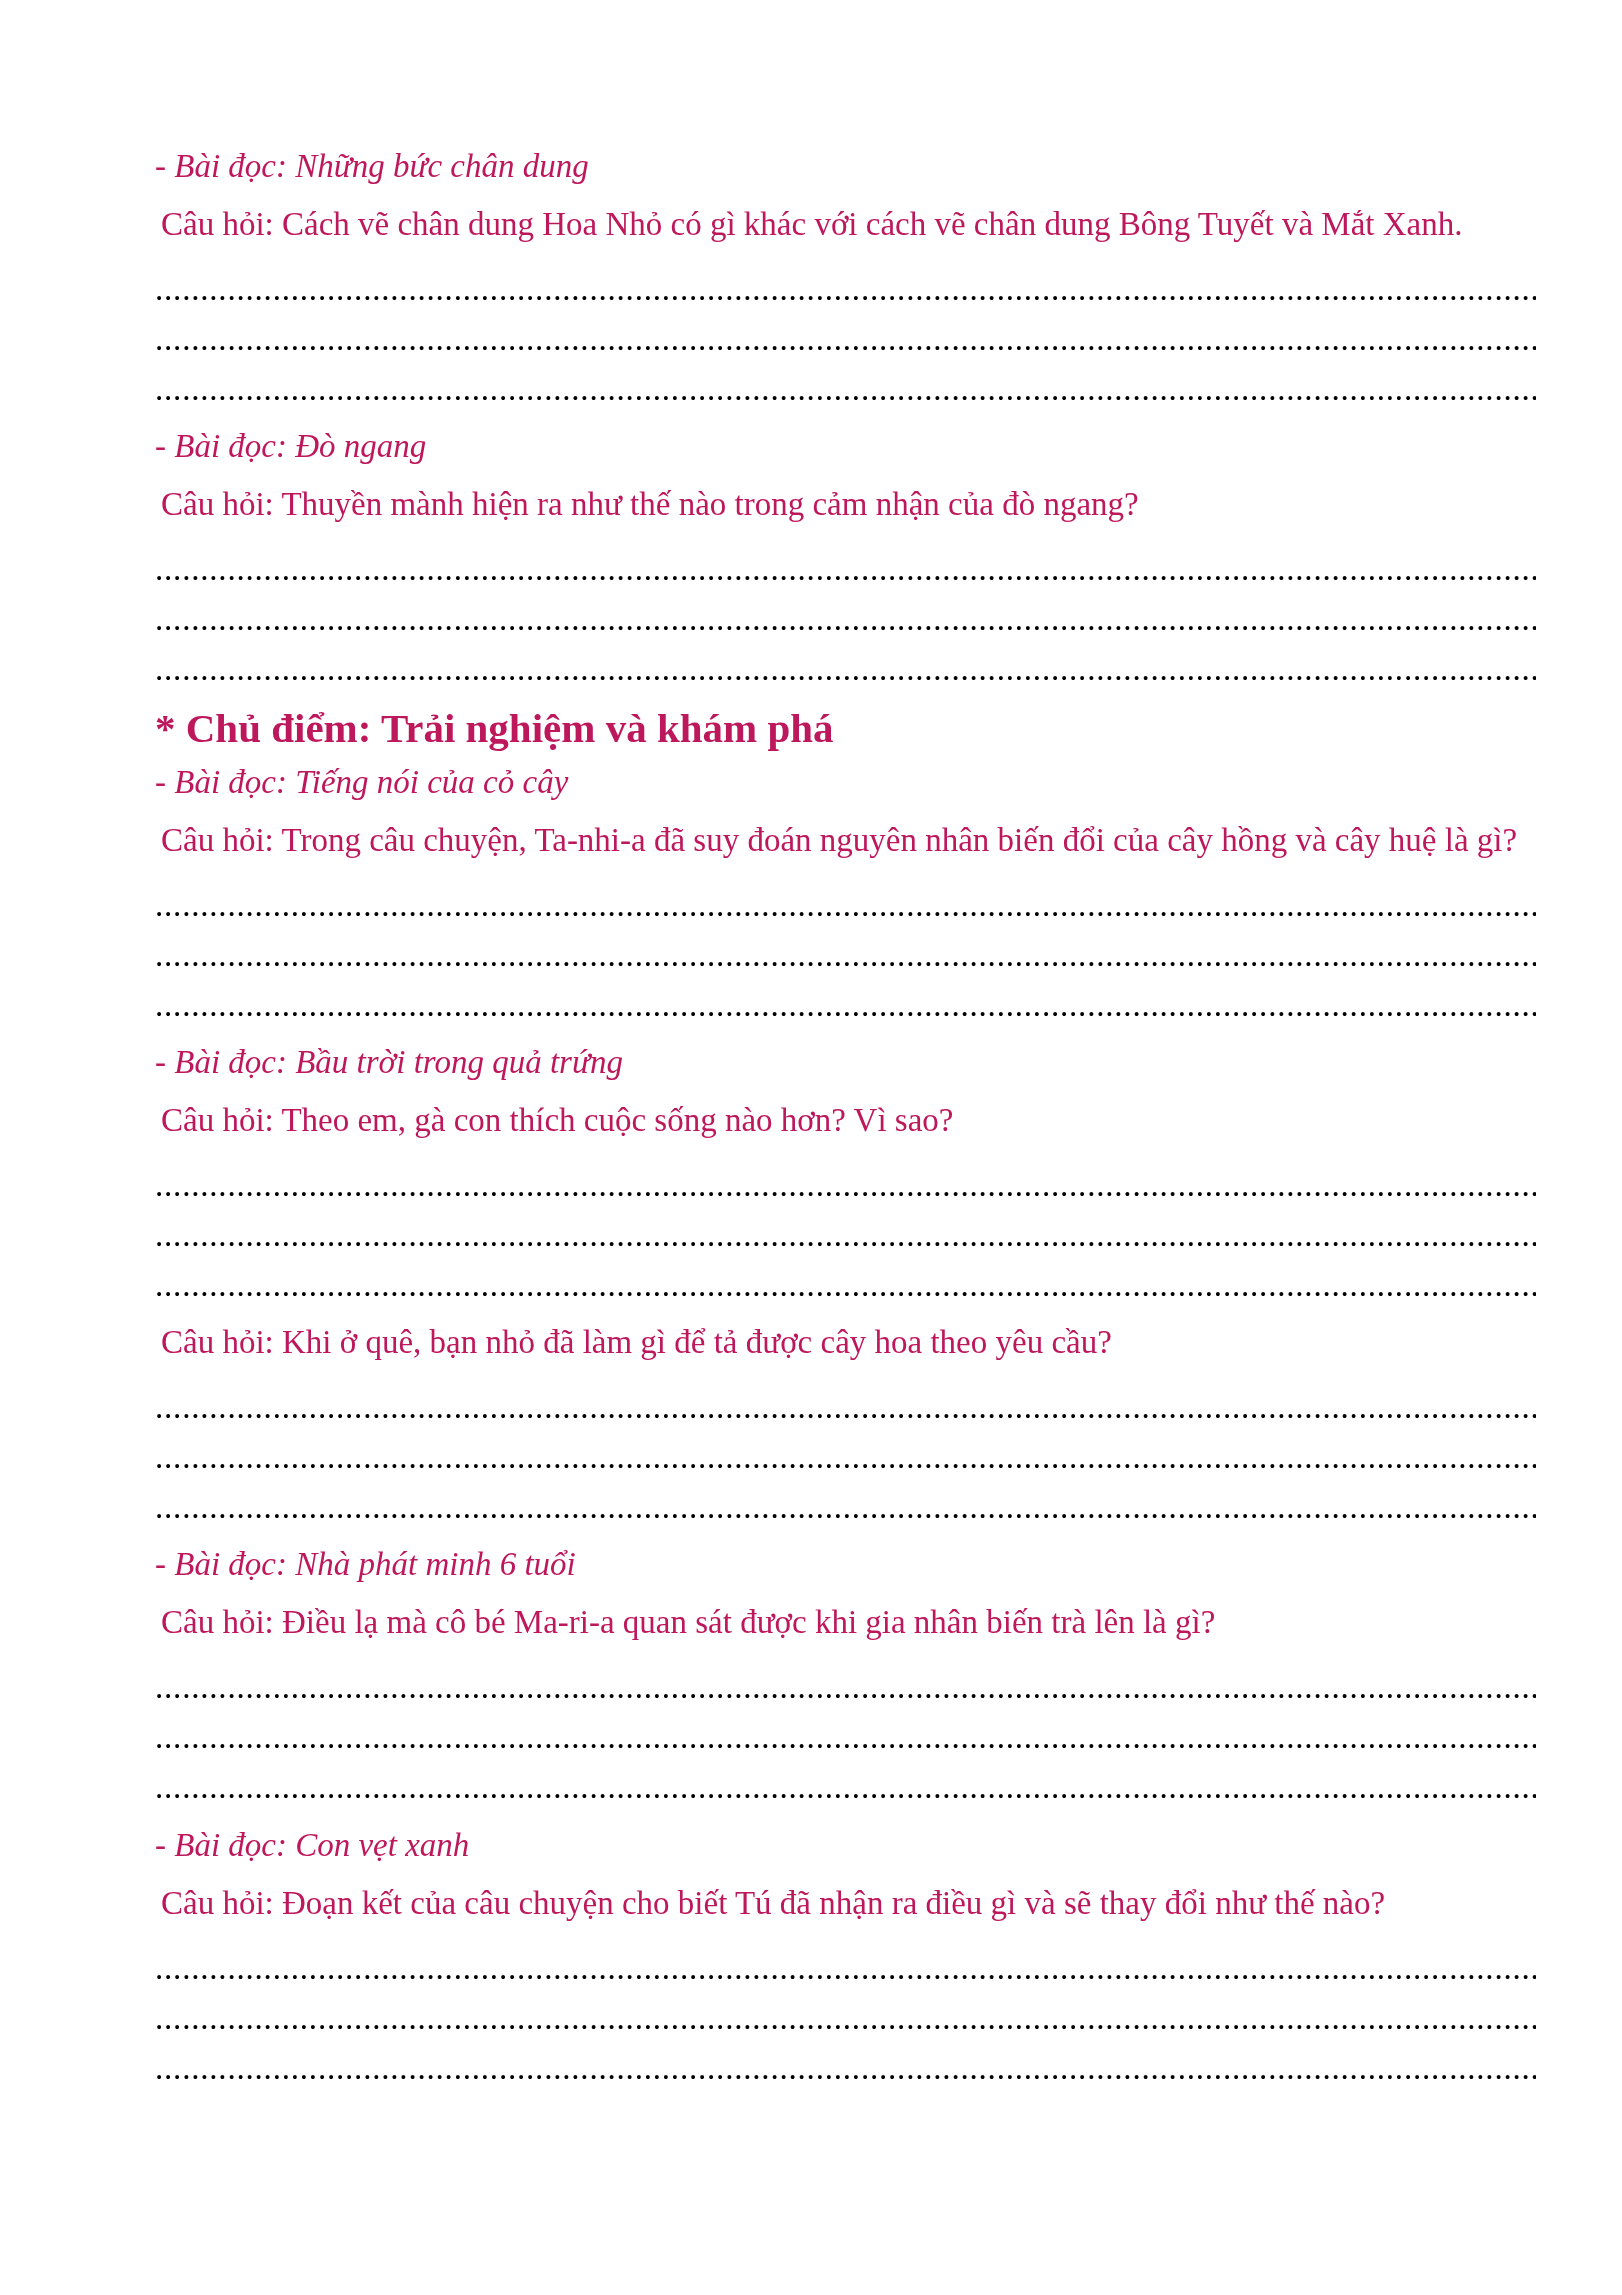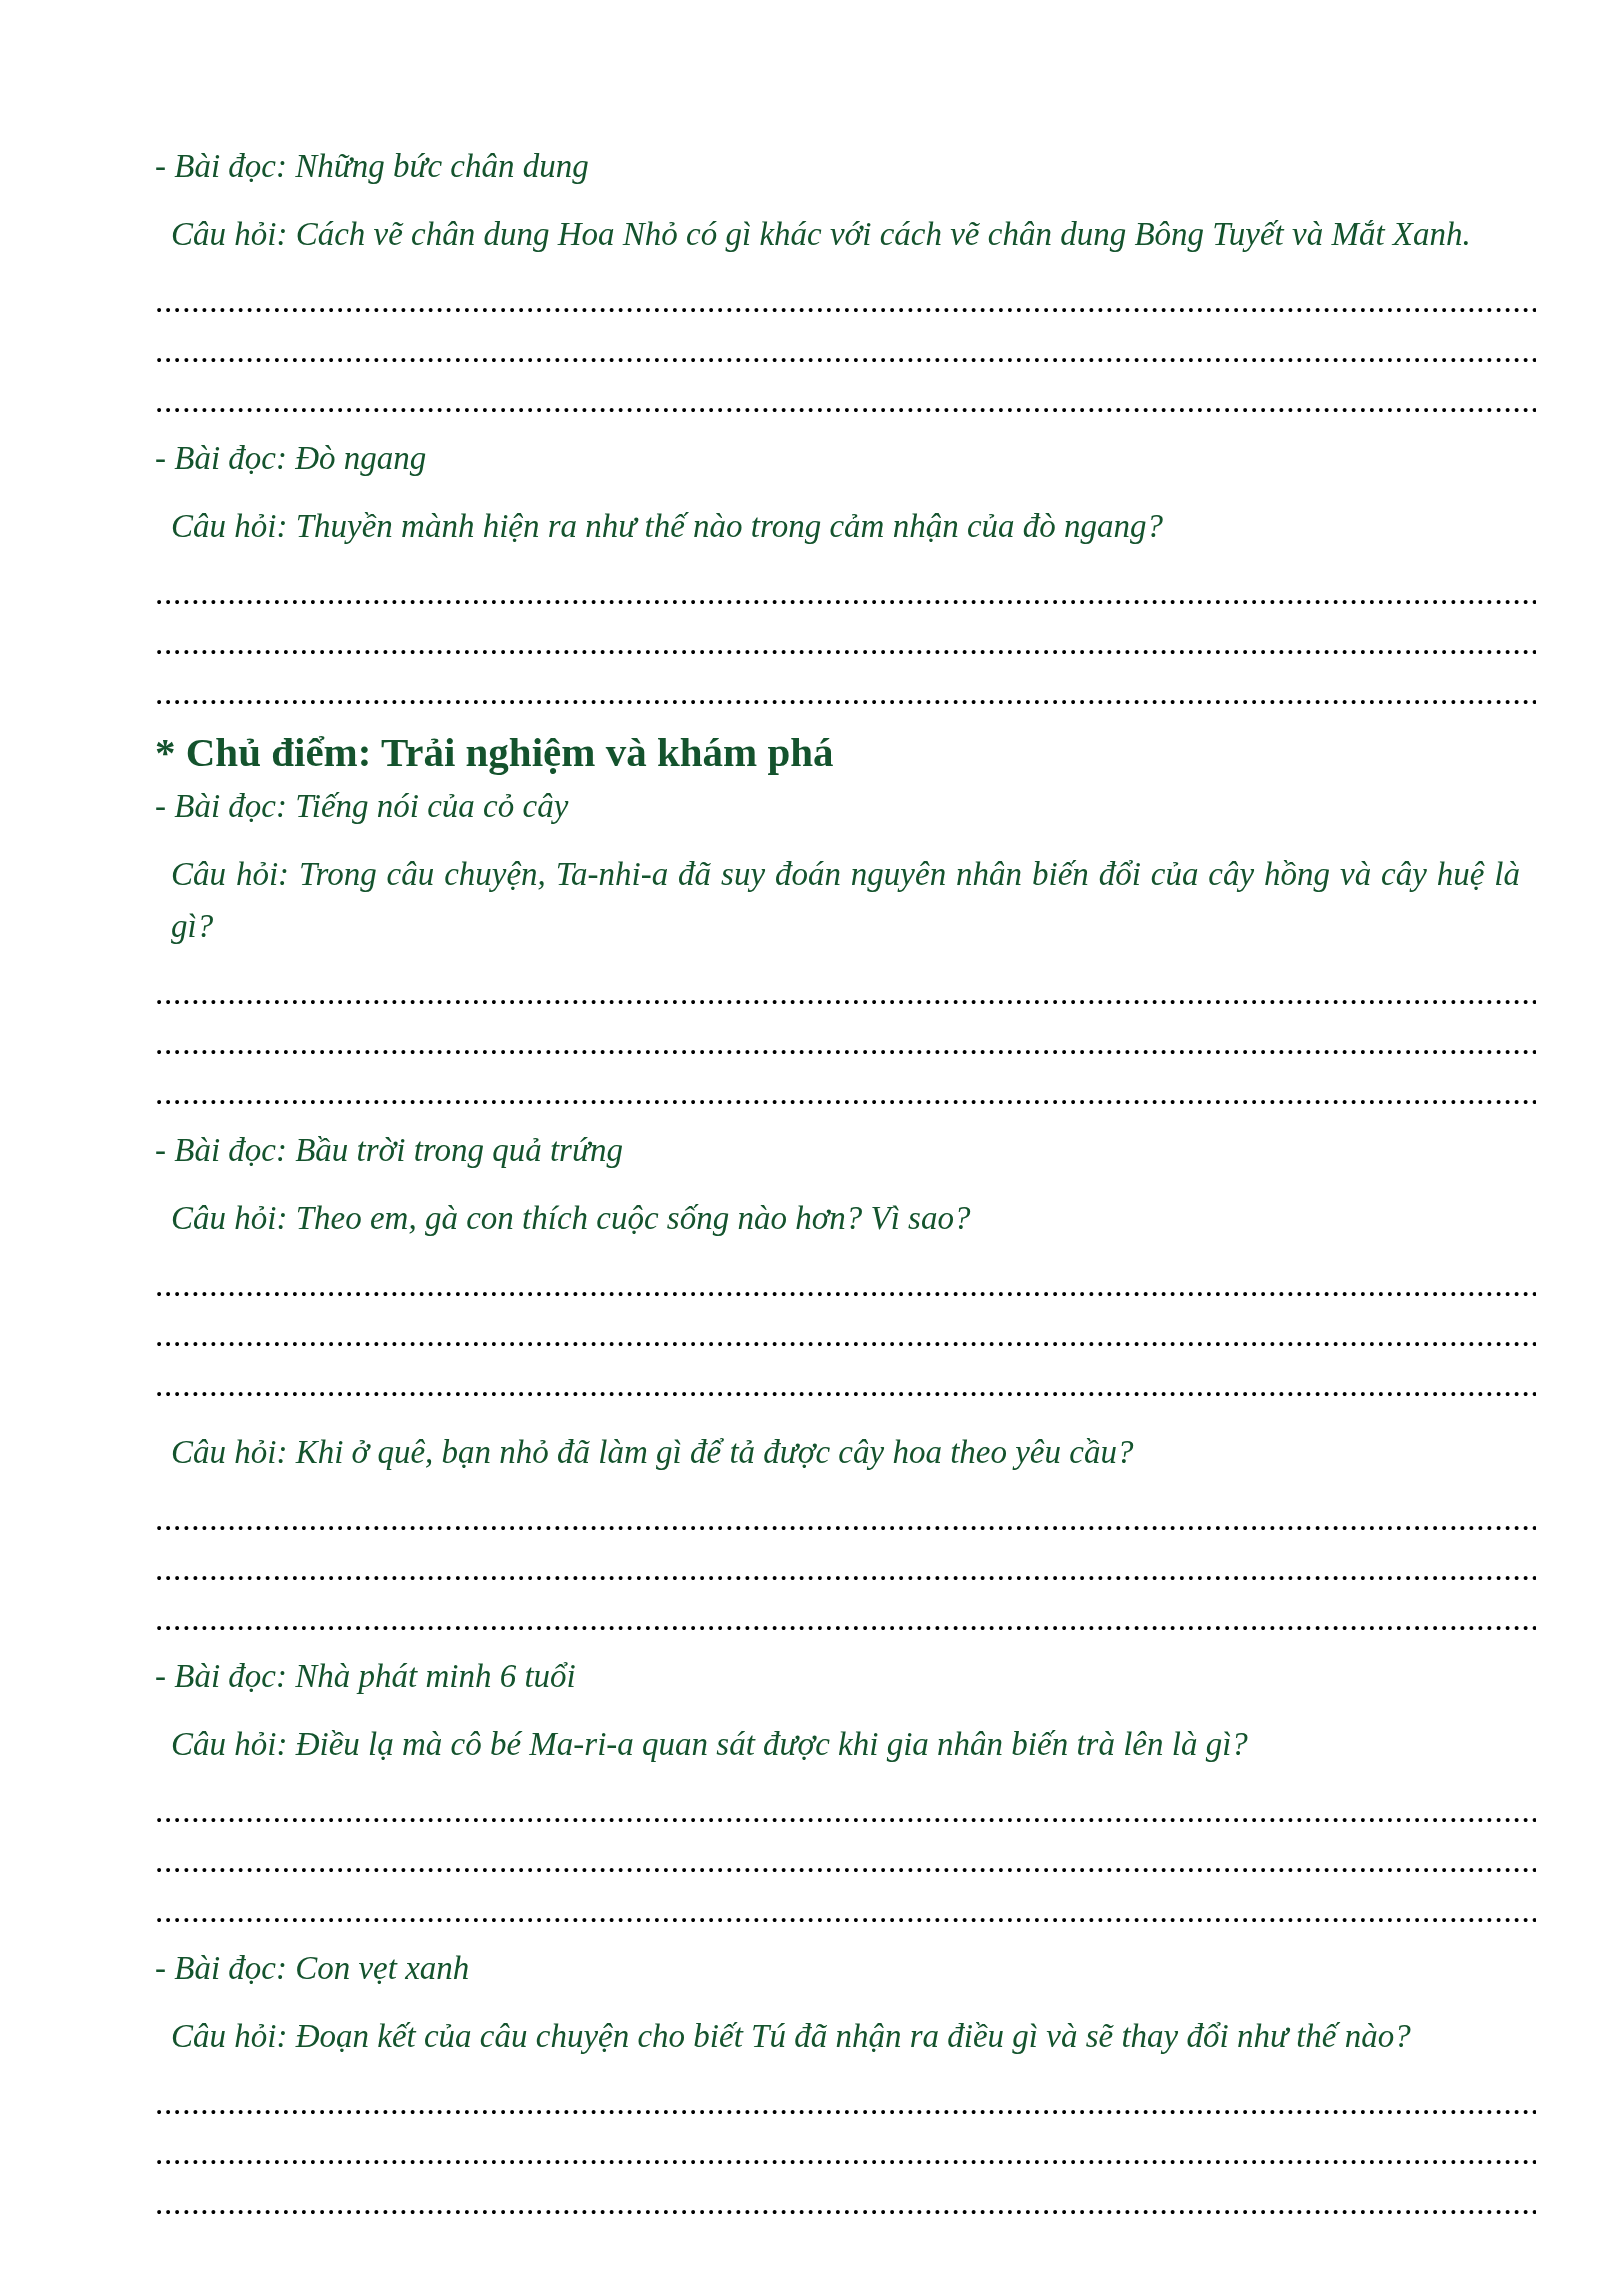--- a/index.html
+++ b/index.html
@@ -9,32 +9,31 @@
   }
   .page {
     position: relative;
     width: 1623px;
     min-height: 2295px;
     background: #ffffff;
     box-sizing: border-box;
     padding: 140px 87px 47px 155px;
     font-family: "Liberation Serif", "DejaVu Serif", serif;
     font-size: 33px;
-    color: #14532d;
+    color: #be185d;
   }
   .qa-item { margin: 0 0 6.3px 0; }
   .reading-title {
     margin: 0;
     font-style: italic;
     line-height: 52px;
     text-align: left;
   }
   .question-text {
-    margin: 16px;
-    font-style: italic;
+    margin: 6px;
     line-height: 52px;
     text-align: justify;
   }
   .section-heading {
     margin: 4.7px 0 0 0;
     font-weight: bold;
     font-style: normal;
     line-height: 55px;
     font-size: 41px;
   }

